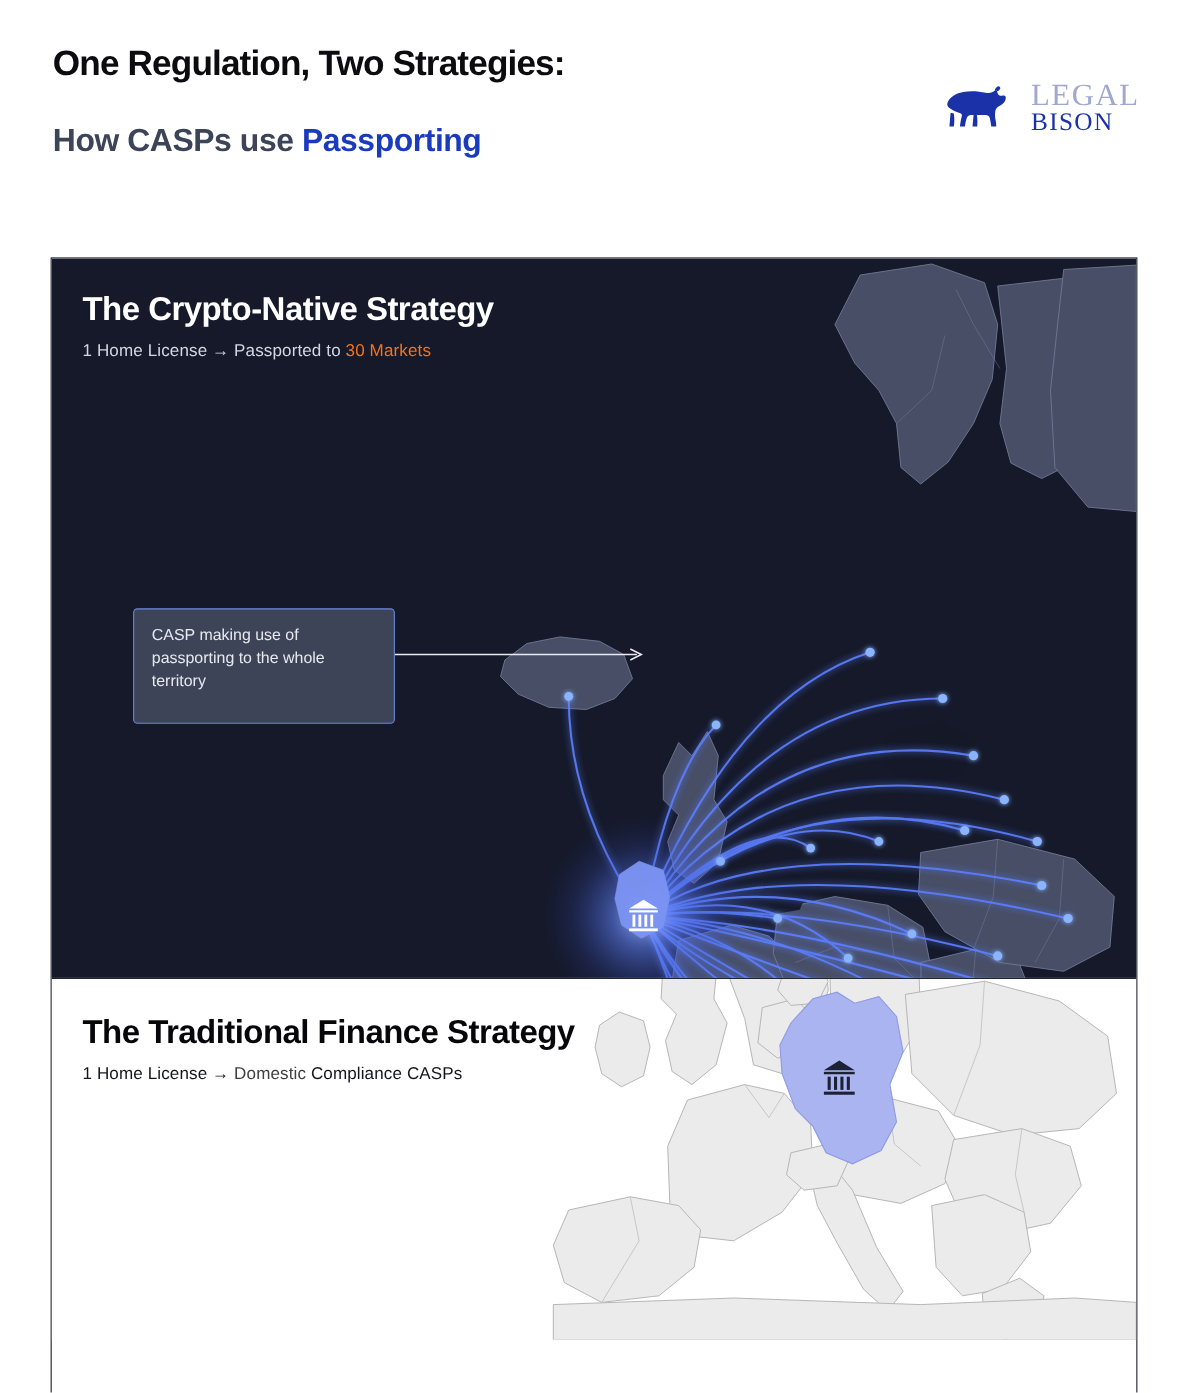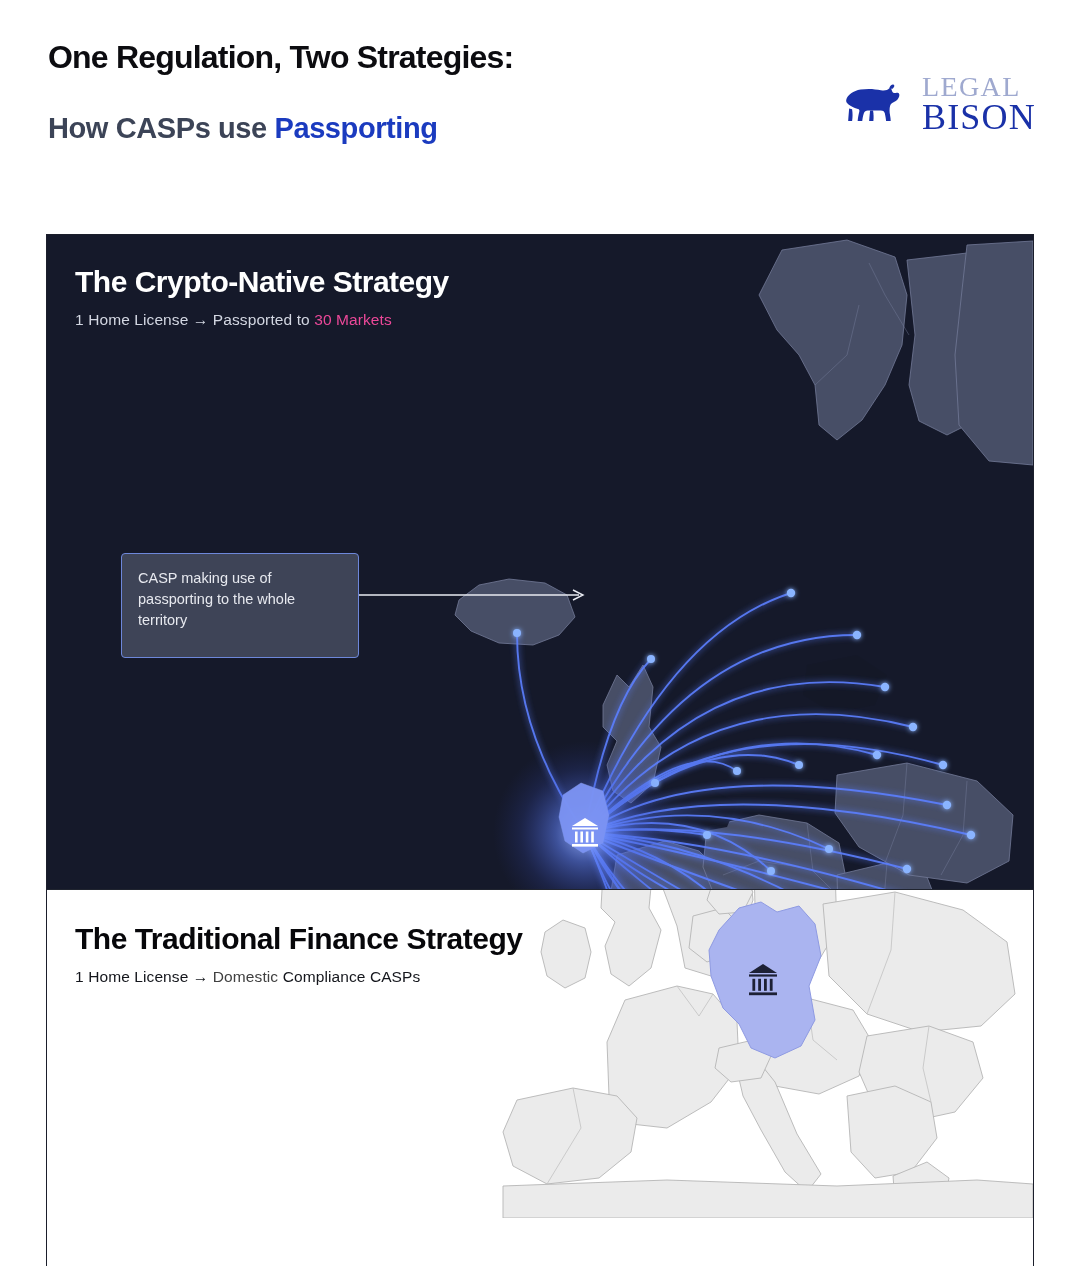--- a/index.html
+++ b/index.html
@@ -21,37 +21,37 @@
     position:absolute;left:48px;top:113px;
     font-size:29px;font-weight:bold;color:#3c4457;
     letter-spacing:-0.4px;line-height:1.1;white-space:nowrap;text-align:right;
   }
   .subtitle .accent{color:#1b3bbf;}
   .logo{position:absolute;right:44px;top:33px;display:flex;align-items:center;gap:11px;margin-top:40px;}
   .logo-mark{width:72px;height:48px;display:block;}
   .logo-words{display:flex;flex-direction:column;line-height:0.97;
     font-family:"Liberation Serif","DejaVu Serif",serif;}
   .logo-legal{font-size:28px;letter-spacing:1.4px;color:#9fa9cf;}
-  .logo-bison{font-size:36px;letter-spacing:1.2px;color:#1a31a8;}
+  .logo-bison{font-size:23px;letter-spacing:1.2px;color:#1a31a8;}
 
   
   .panels{position:absolute;left:46px;top:234px;width:988px;height:1096px;
     border:1px solid #1b1e2b;box-sizing:border-box;overflow:hidden;background:#fff;}
   .panel{position:absolute;left:0;width:986px;overflow:hidden;}
   .panel-dark{top:0;height:654px;background:#15192a;}
   .panel-light{top:654px;height:328px;background:#ffffff;border-top:1px solid #20242f;}
 
   .panel-map{position:absolute;inset:0;}
   .panel-head{position:absolute;left:0;top:0;z-index:6;}
   .p-title{font-size:30px;font-weight:bold;letter-spacing:-0.5px;white-space:nowrap;}
   .p-sub{font-size:15.5px;letter-spacing:0.1px;white-space:nowrap;margin-top:12px;}
   .panel-dark .panel-head{left:28px;top:30px;}
   .panel-dark .p-title{color:#ffffff;}
   .panel-dark .p-sub{color:#d3d7e2;}
-  .panel-dark .p-sub .accent{color:#ec4899;}
+  .panel-dark .p-sub .accent{color:#f97316;}
   .panel-light .panel-head{left:28px;top:32px;}
   .panel-light .p-title{color:#07070a;}
   .panel-light .p-sub{color:#14161c;}
   .panel-light .p-sub .accent{color:#404040;}
 
   
   .callout{position:absolute;z-index:8;box-sizing:border-box;
     font-size:14.5px;line-height:1.45;border-radius:4px;}
   .callout-dark{
     left:74px;top:318px;width:238px;padding:14px 16px 26px 16px;

